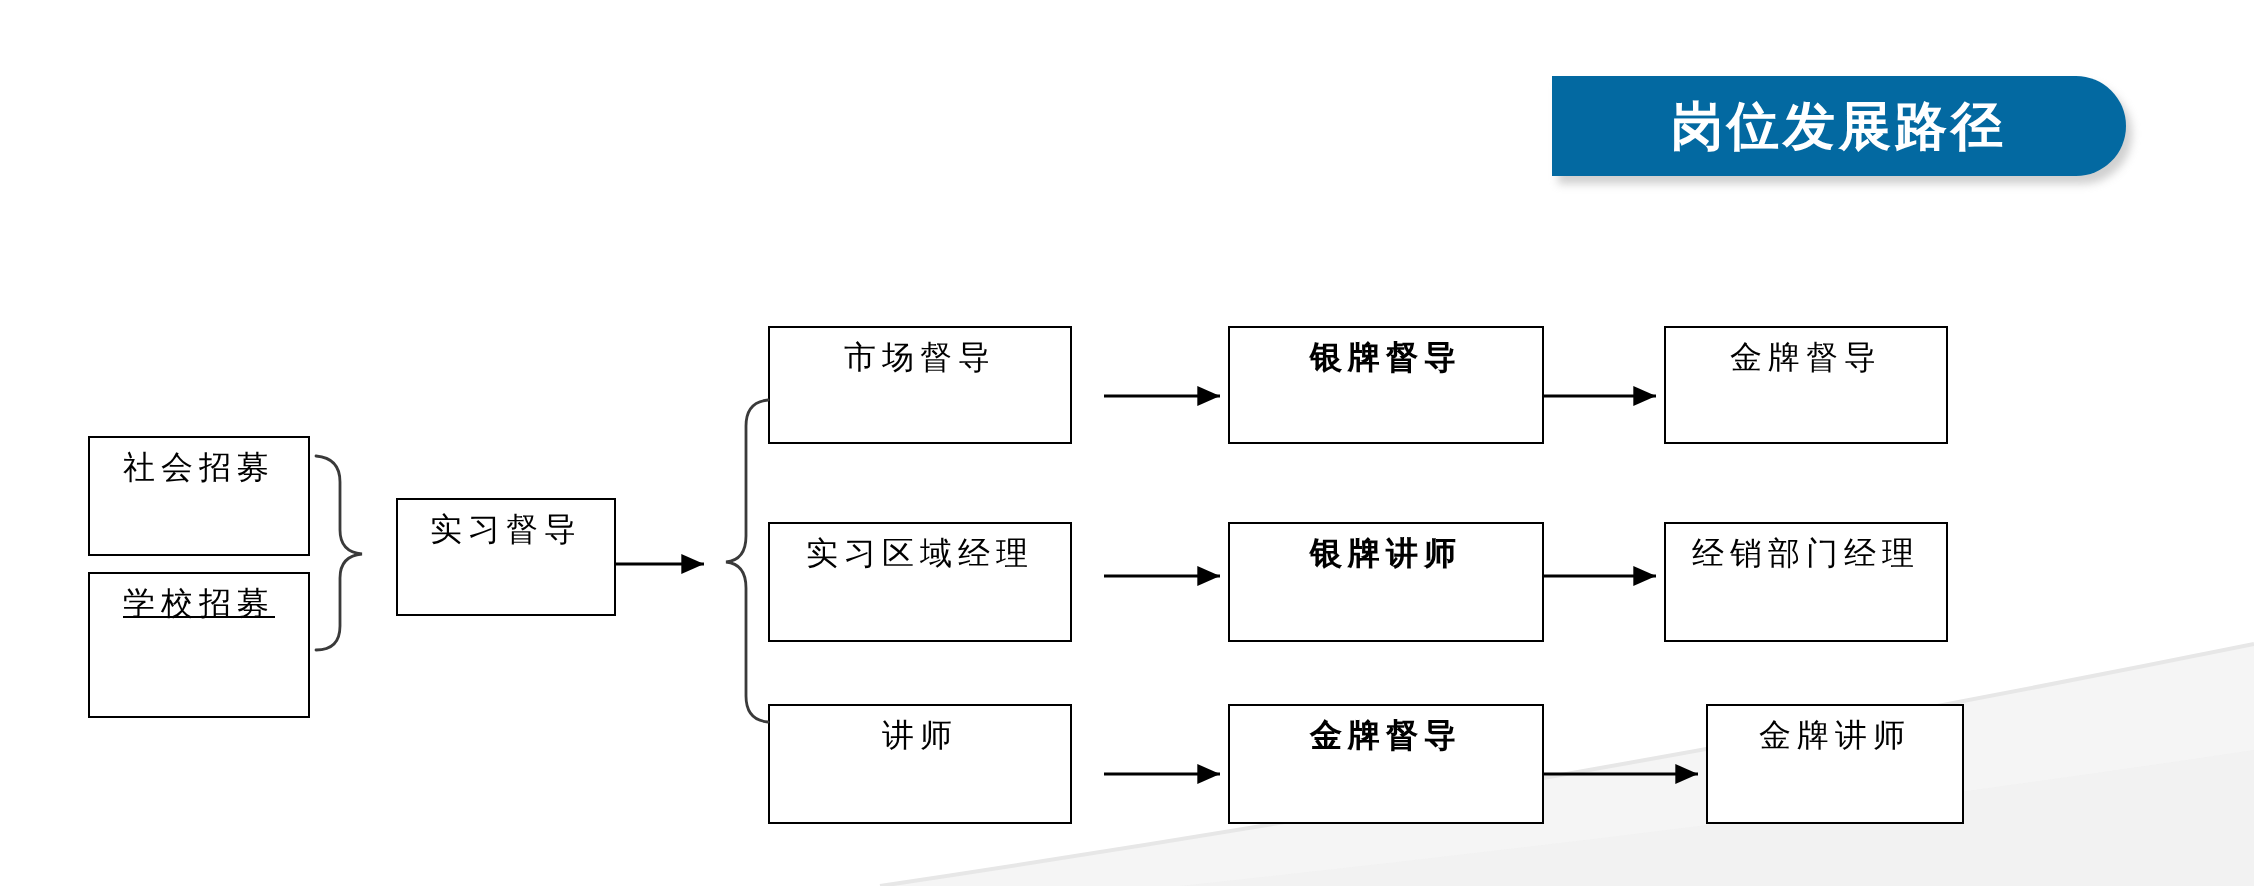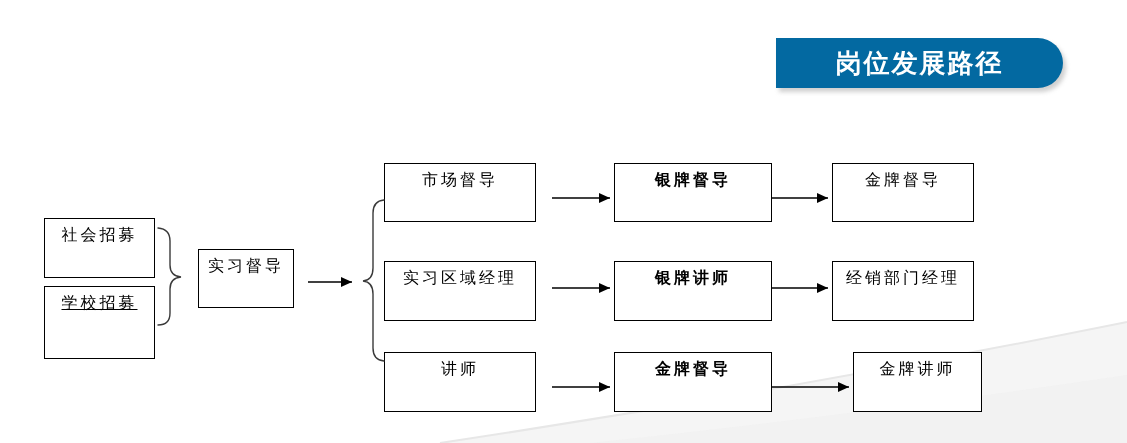--- a/index.html
+++ b/index.html
@@ -37,21 +37,21 @@
     align-items:flex-start;
     padding-top:7px;
     font-size:16px;
     letter-spacing:3px;
     line-height:1.1;
     white-space:nowrap;
   }
   
   .n-social{left:44px; top:218px; width:111px; height:60px;}
   .n-school{left:44px; top:286px; width:111px; height:73px;text-decoration:underline;}
-  .n-entry {left:198px;top:249px; width:96px; height:59px;}
+  .n-entry {left:198px;top:249px; width:110px; height:59px;}
   
   .r1{top:163px;height:59px;}
   .r2{top:261px;height:60px;}
   .r3{top:352px;height:60px;}
   .c1{left:384px;width:152px;}
   .c2{left:614px;width:158px;font-weight:bold;}
   .c3{left:832px;width:142px;}
   .n-r3c3{left:853px;width:129px;}
 </style>
 </head>

